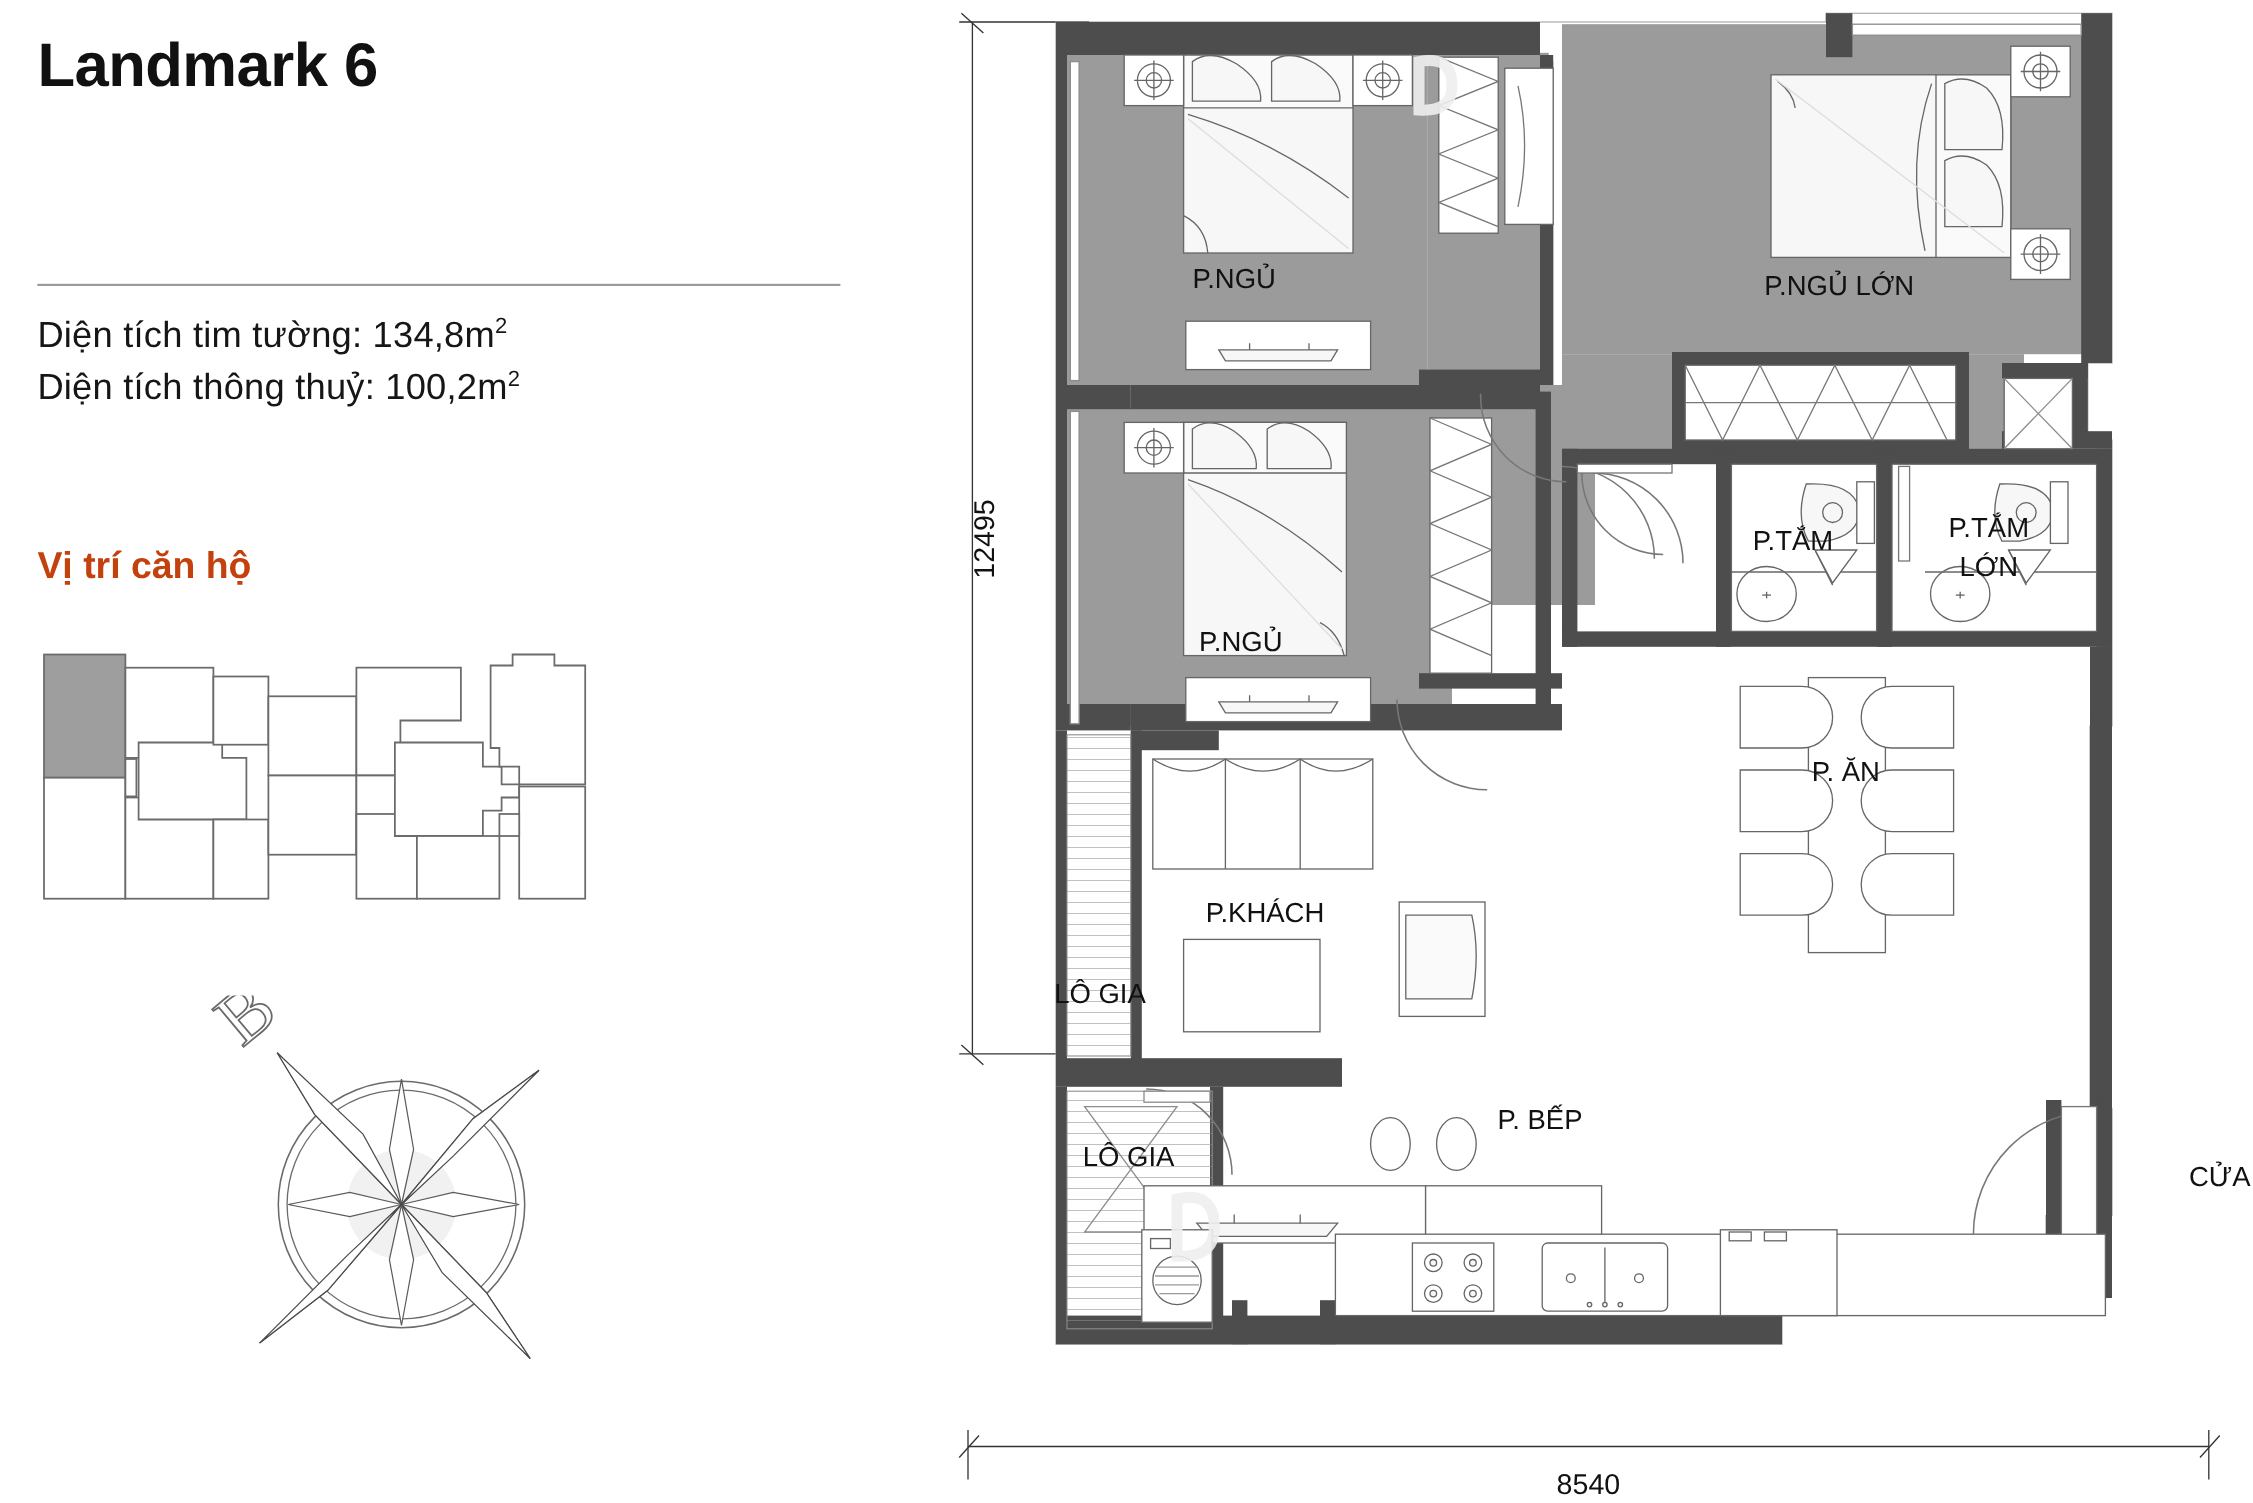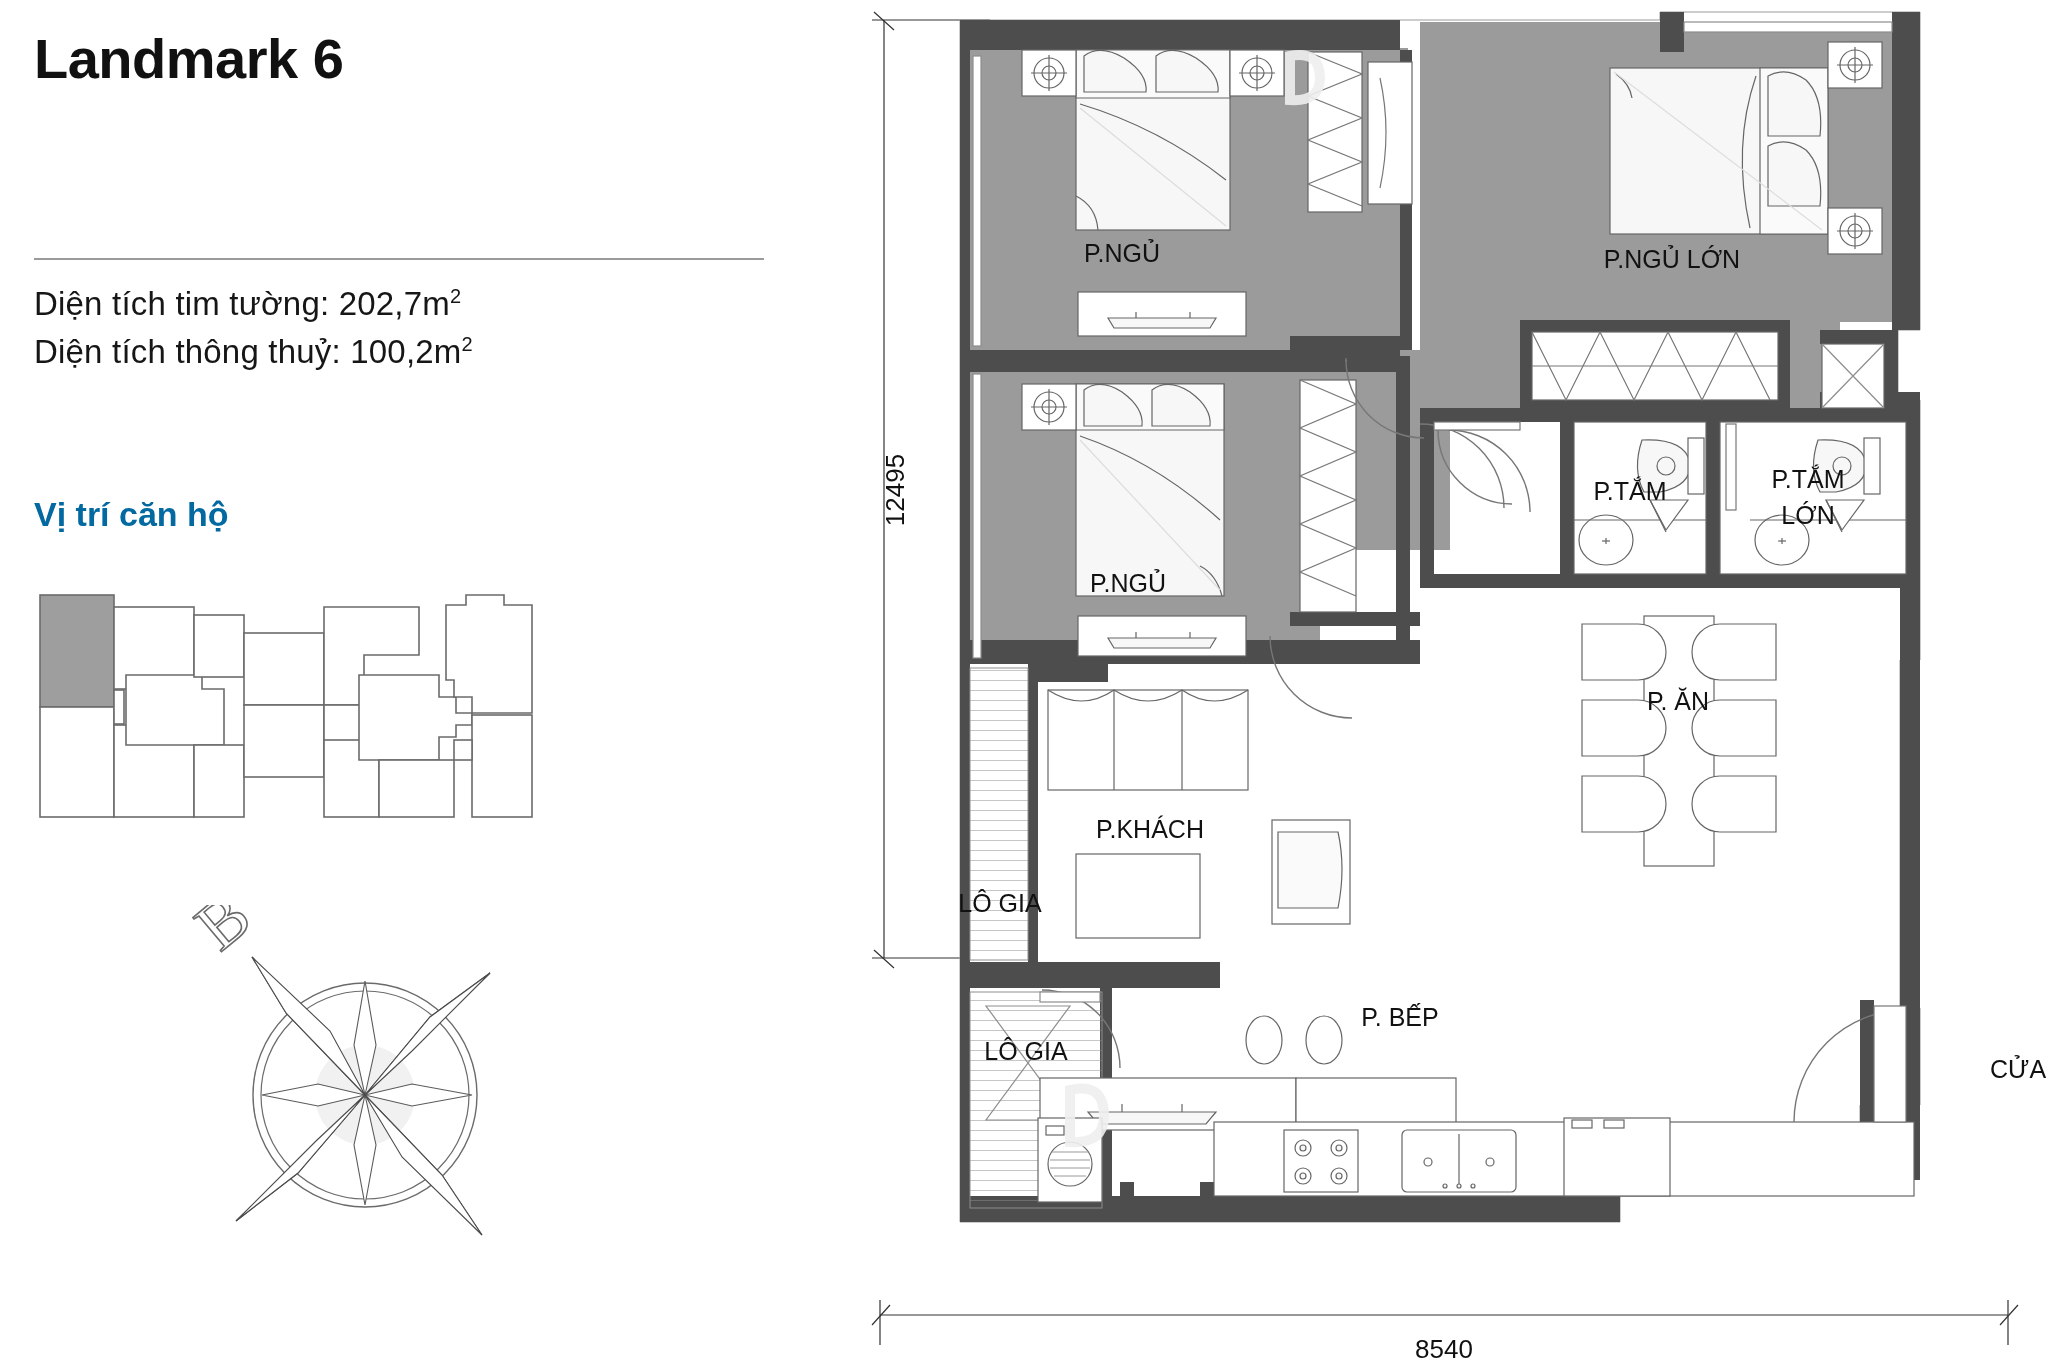--- a/index.html
+++ b/index.html
@@ -24,21 +24,21 @@
   }
   .area-line{
     position:absolute;left:34px;font-size:33px;font-weight:300;color:#161616;
     letter-spacing:0.2px;white-space:nowrap;
   }
   #area-gross{top:285px;}
   #area-net{top:333px;text-align:right;}
   .sup{font-size:20px;vertical-align:super;}
 
   #location-heading{
-    position:absolute;left:34px;top:495px;font-size:34px;font-weight:700;color:#0369a1;
+    position:absolute;left:34px;top:495px;font-size:34px;font-weight:700;color:#c2410c;
   }
 
   
   #key-plan{position:absolute;left:34px;top:585px;width:560px;height:240px;}
   #key-plan svg{display:block;}
 
   
   #compass{position:absolute;left:190px;top:905px;width:330px;height:340px;}
   #compass svg{display:block;}
 
@@ -53,21 +53,21 @@
 
 <div id="info-panel">
 
   <div id="title-block">
     <h1 id="project-title">Landmark 6</h1>
   </div>
 
   <div id="title-rule"></div>
 
   <div class="area-line" id="area-gross">
-    <span>Diện tích tim tường: 202,7m</span><span class="sup">2</span>
+    <span>Diện tích tim tường: 134,8m</span><span class="sup">2</span>
   </div>
 
   <div class="area-line" id="area-net">
     <span>Diện tích thông thuỷ: 100,2m</span><span class="sup">2</span>
   </div>
 
   <div id="location-heading">Vị trí căn hộ</div>
 
   <div id="key-plan">
     <svg width="560" height="240" viewBox="0 0 560 240" xmlns="http://www.w3.org/2000/svg">

